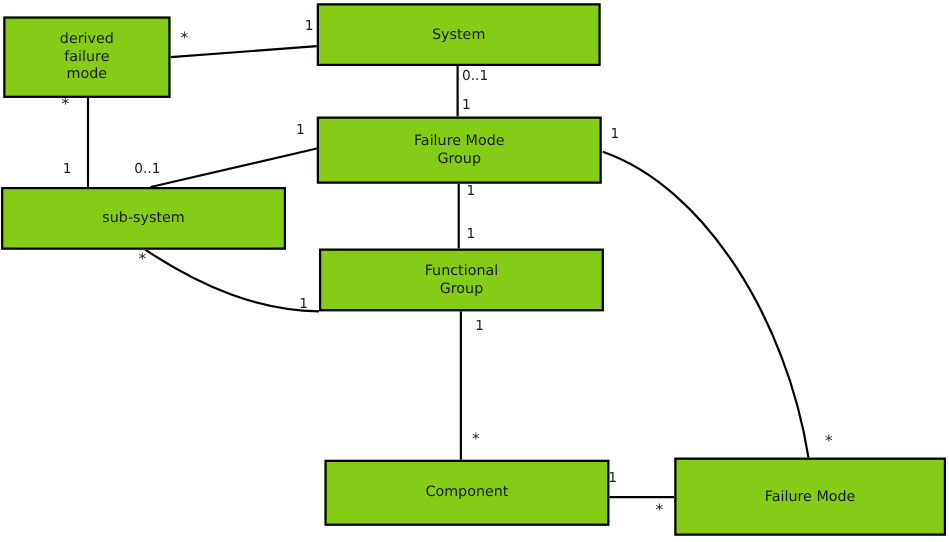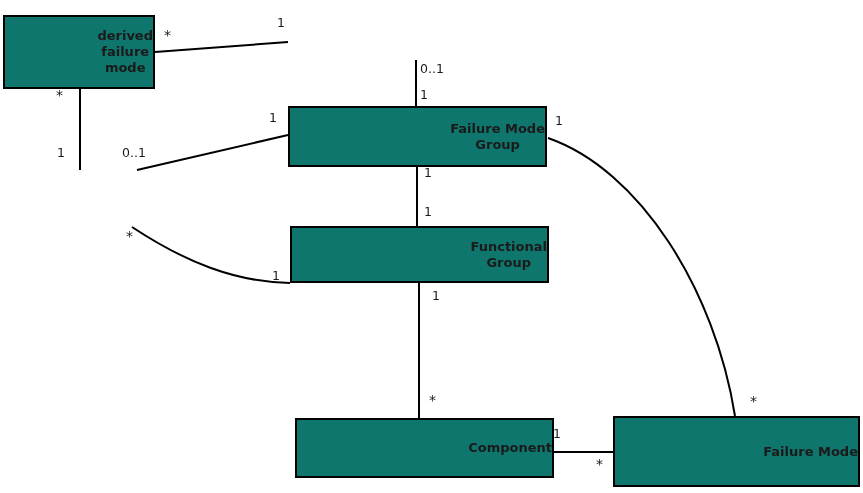--- a/index.html
+++ b/index.html
@@ -21,30 +21,29 @@
     position: absolute;
     left: 0;
     top: 0;
     width: 863px;
     height: 493px;
   }
   .uml-class {
     position: absolute;
     box-sizing: border-box;
     border: 2px solid #000000;
-    background: #0f766e;
+    background: #84cc16;
     display: flex;
     align-items: center;
-    justify-content: flex-end;
+    justify-content: center;
     text-align: center;
     color: #1a1a1a;
     font-size: 13px;
     line-height: 16px;
     z-index: 3;
-    font-weight: bold;
   }
   .uml-class .class-name {
     display: block;
     white-space: pre-line;
   }
   .mult-label {
     position: absolute;
     font-size: 12.5px;
     line-height: 13px;
     color: #1a1a1a;
@@ -73,26 +72,32 @@
       <path d="M 548 138 C 640 170 715 290 735 416"></path>
     </g>
   </svg>
 
   <div class="uml-class" style="left: 3px; top: 15px; width: 152px; height: 74px;">
     <span class="class-name">derived
 failure
 mode</span>
   </div>
 
+  <div class="uml-class" style="left: 288px; top: 3px; width: 258px; height: 57px;">
+    <span class="class-name">System</span>
+  </div>
 
   <div class="uml-class" style="left: 288px; top: 106px; width: 259px; height: 61px;">
     <span class="class-name">Failure Mode
 Group</span>
   </div>
 
+  <div class="uml-class" style="left: 1px; top: 170px; width: 259px; height: 57px;">
+    <span class="class-name">sub-system</span>
+  </div>
 
   <div class="uml-class" style="left: 290px; top: 226px; width: 259px; height: 57px;">
     <span class="class-name">Functional
 Group</span>
   </div>
 
   <div class="uml-class" style="left: 295px; top: 418px; width: 259px; height: 60px;">
     <span class="class-name">Component</span>
   </div>
 

